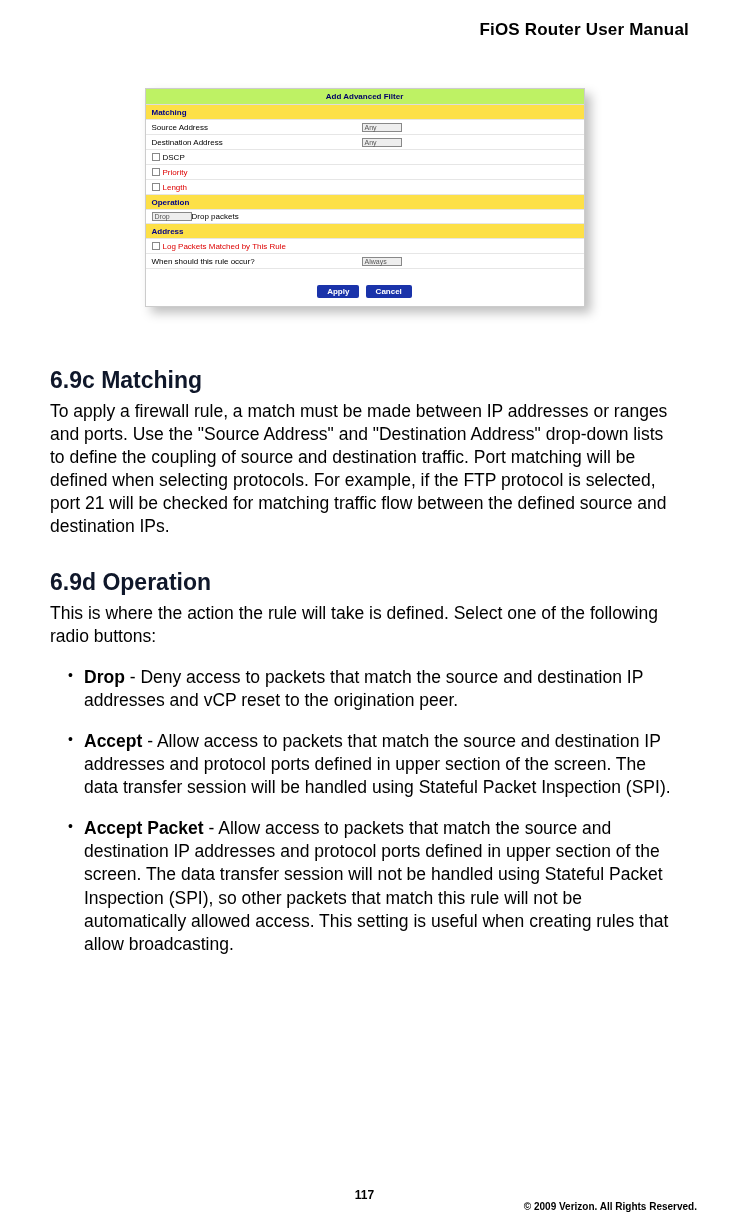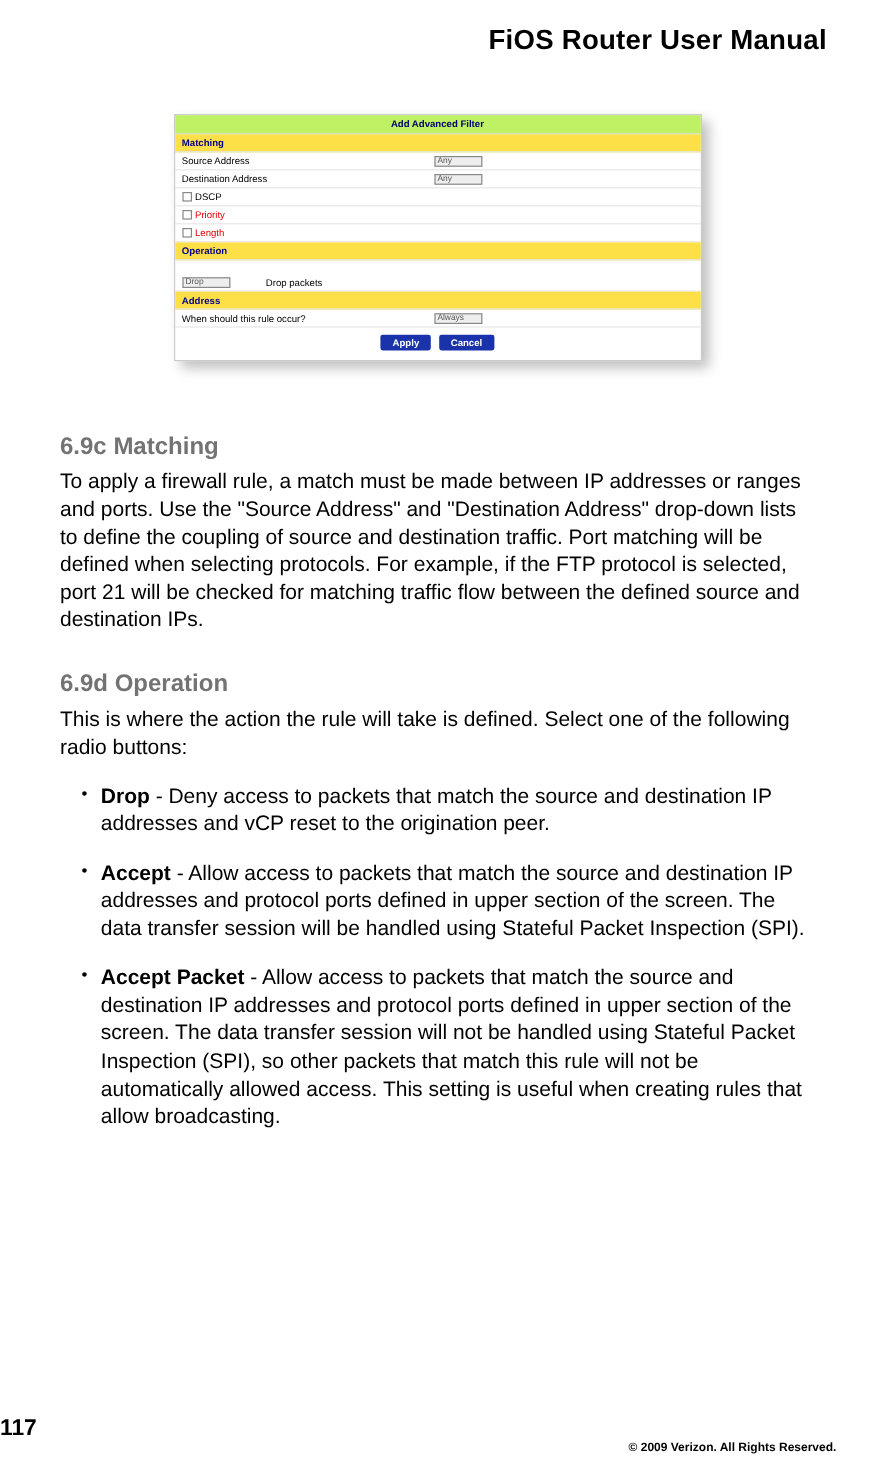--- a/index.html
+++ b/index.html
@@ -10,21 +10,21 @@
     font-family: "Myriad Pro", "Segoe UI", Arial, sans-serif;
     color: #000;
     position: relative;
   }
   .page {
     padding: 20px 50px 0 50px;
   }
   .header-title {
     text-align: right;
     font-weight: 900;
-    font-size: 23px;
+    font-size: 17px;
     margin-right: -10px;
     margin-bottom: 48px;
     letter-spacing: 0.2px;
   }
   
   .screenshot {
     width: 440px;
     margin: 0 auto 60px;
     border: 1px solid #ccc;
     background: #fff;
@@ -55,44 +55,44 @@
     border: 1px solid #888;
     background: #eee;
     font-size: 7px;
     padding: 0 2px;
     display:inline-block;
     min-width: 40px;
     color:#555;
   }
   .ss-select.wide { min-width: 120px; }
   .ss-check { display:inline-block; width:8px; height:8px; border:1px solid #888; background:#fff; margin-right:3px; vertical-align:middle;}
-  .ss-op-row { display:flex; align-items:center; gap:30px; padding:2px 6px;margin-top:12px; }
+  .ss-op-row { display:flex; align-items:center; padding:2px 6px; }
   .ss-buttons { text-align:center; padding:6px 0 8px; }
   .ss-btn {
     display:inline-block;
     background:#1a33aa;
     color:#fff;
     font-size:8px;
     font-weight:bold;
     padding:2px 10px;
     border-radius:2px;
     margin:0 2px;
   }
-  .ss-btn.cancel { background:#1a33aa; }
+  .ss-btn.cancel { background:#1a33aa;margin-top:10px; }
   
   .body-text {
     font-size: 17.5px;
     line-height: 1.32;
     color: #000;
     margin-bottom: 30px;
   }
   .section-heading {
-    color: #737373;
+    color: #0f172a;
     font-weight: 700;
-    font-size: 20px;
+    font-size: 23px;
     margin-bottom: 6px;
     margin-top: 2px;
   }
   ul.bullets {
     list-style: none;
     padding-left: 18px;
     margin-bottom: 30px;
   }
   ul.bullets li {
     position: relative;
@@ -106,22 +106,23 @@
     position: absolute;
     left: 0;
     top: 0;
     font-size: 14px;
   }
   .bold { font-weight: 700; }
   .page-num {
     position: absolute;
     bottom: 24px;
     left: 0; right: 0;
+    text-align: center;
     font-weight: 700;
-    font-size: 19px;
+    font-size: 12px;
   }
   .copyright {
     position: absolute;
     bottom: 14px;
     right: 32px;
     font-size: 10px;
     font-weight: 600;
     margin-left: 20px;
   }
 </style>
@@ -166,20 +167,24 @@
     <div class="ss-row blue-label">
       <span>Operation</span>
     </div>
     <div class="ss-op-row" style="border-bottom:1px solid #e6e6e6;">
       <span class="ss-select">Drop</span>
       <span>Drop packets</span>
     </div>
 
     <div class="ss-row blue-label">
       <span>Address</span>
+    </div>
+    <div class="ss-row" style="color:#d00;">
+      <span class="ss-check"></span>
+      <span>Log Packets Matched by This Rule</span>
     </div>
 
     <div class="ss-row">
       <span class="ss-label blue-label">When should this rule occur?</span>
       <span class="ss-control"><span class="ss-select">Always</span></span>
     </div>
 
     <div class="ss-buttons">
       <span class="ss-btn">Apply</span>
       <span class="ss-btn cancel">Cancel</span>

